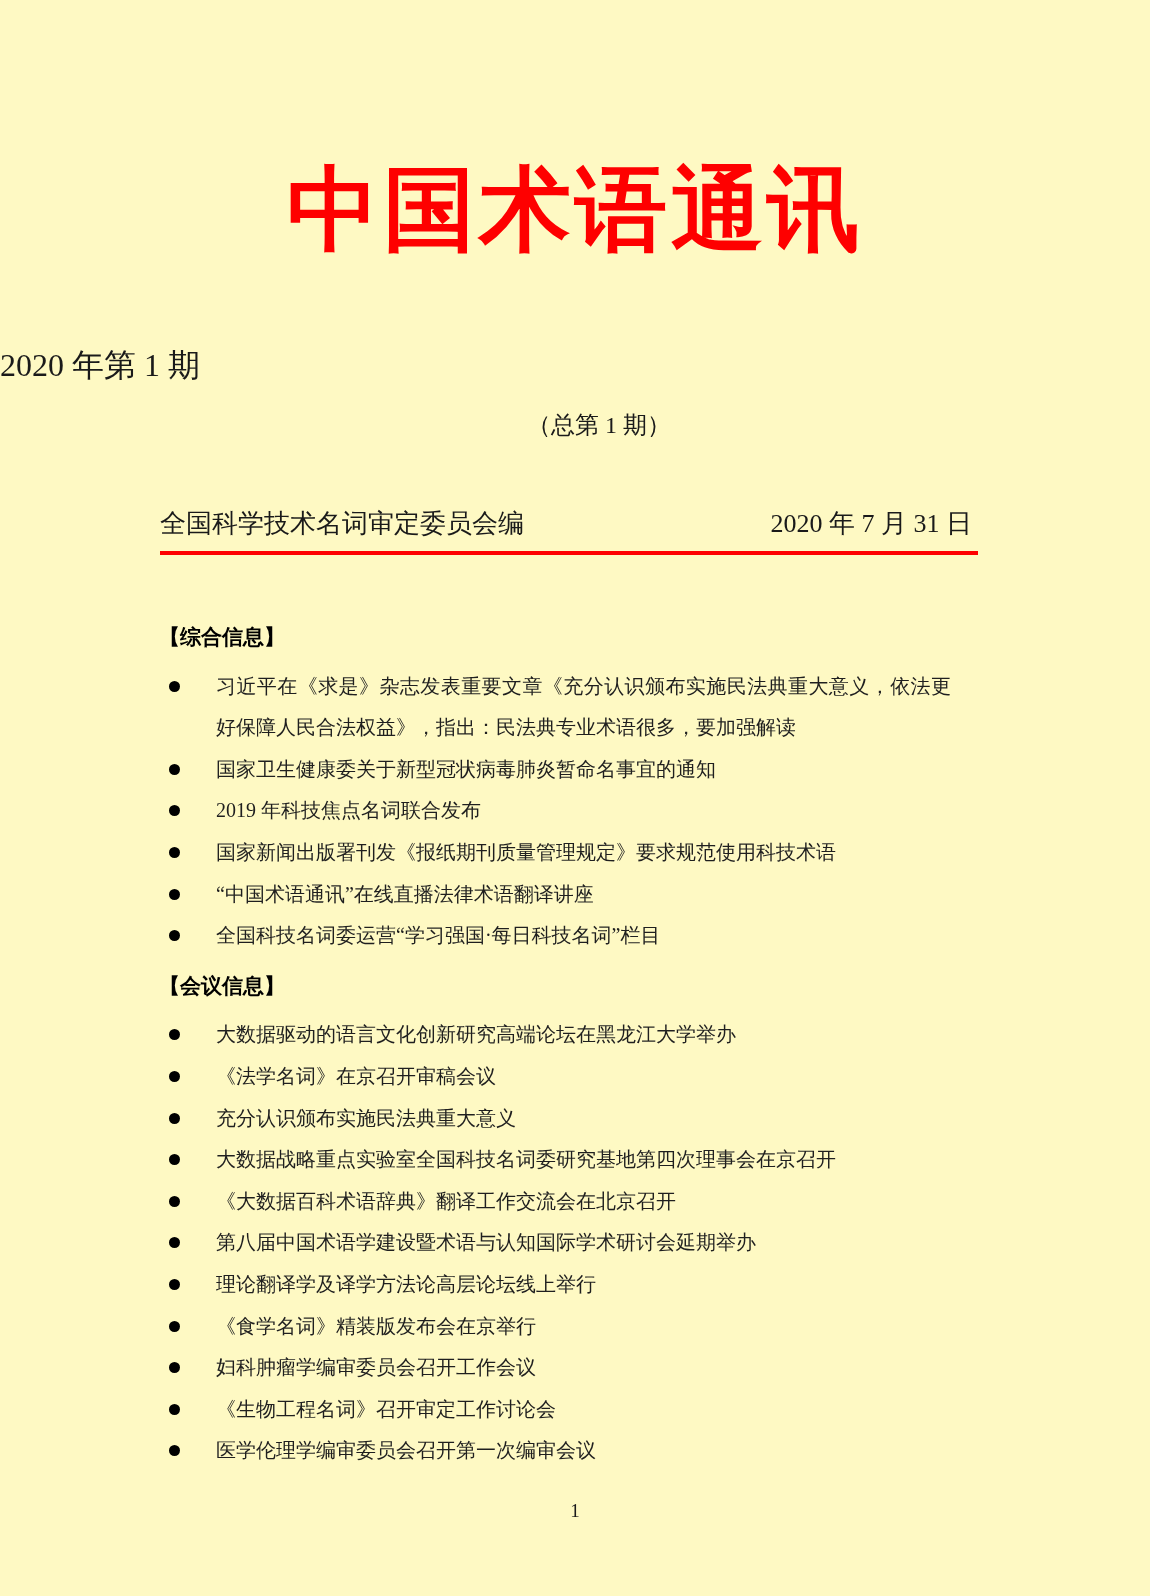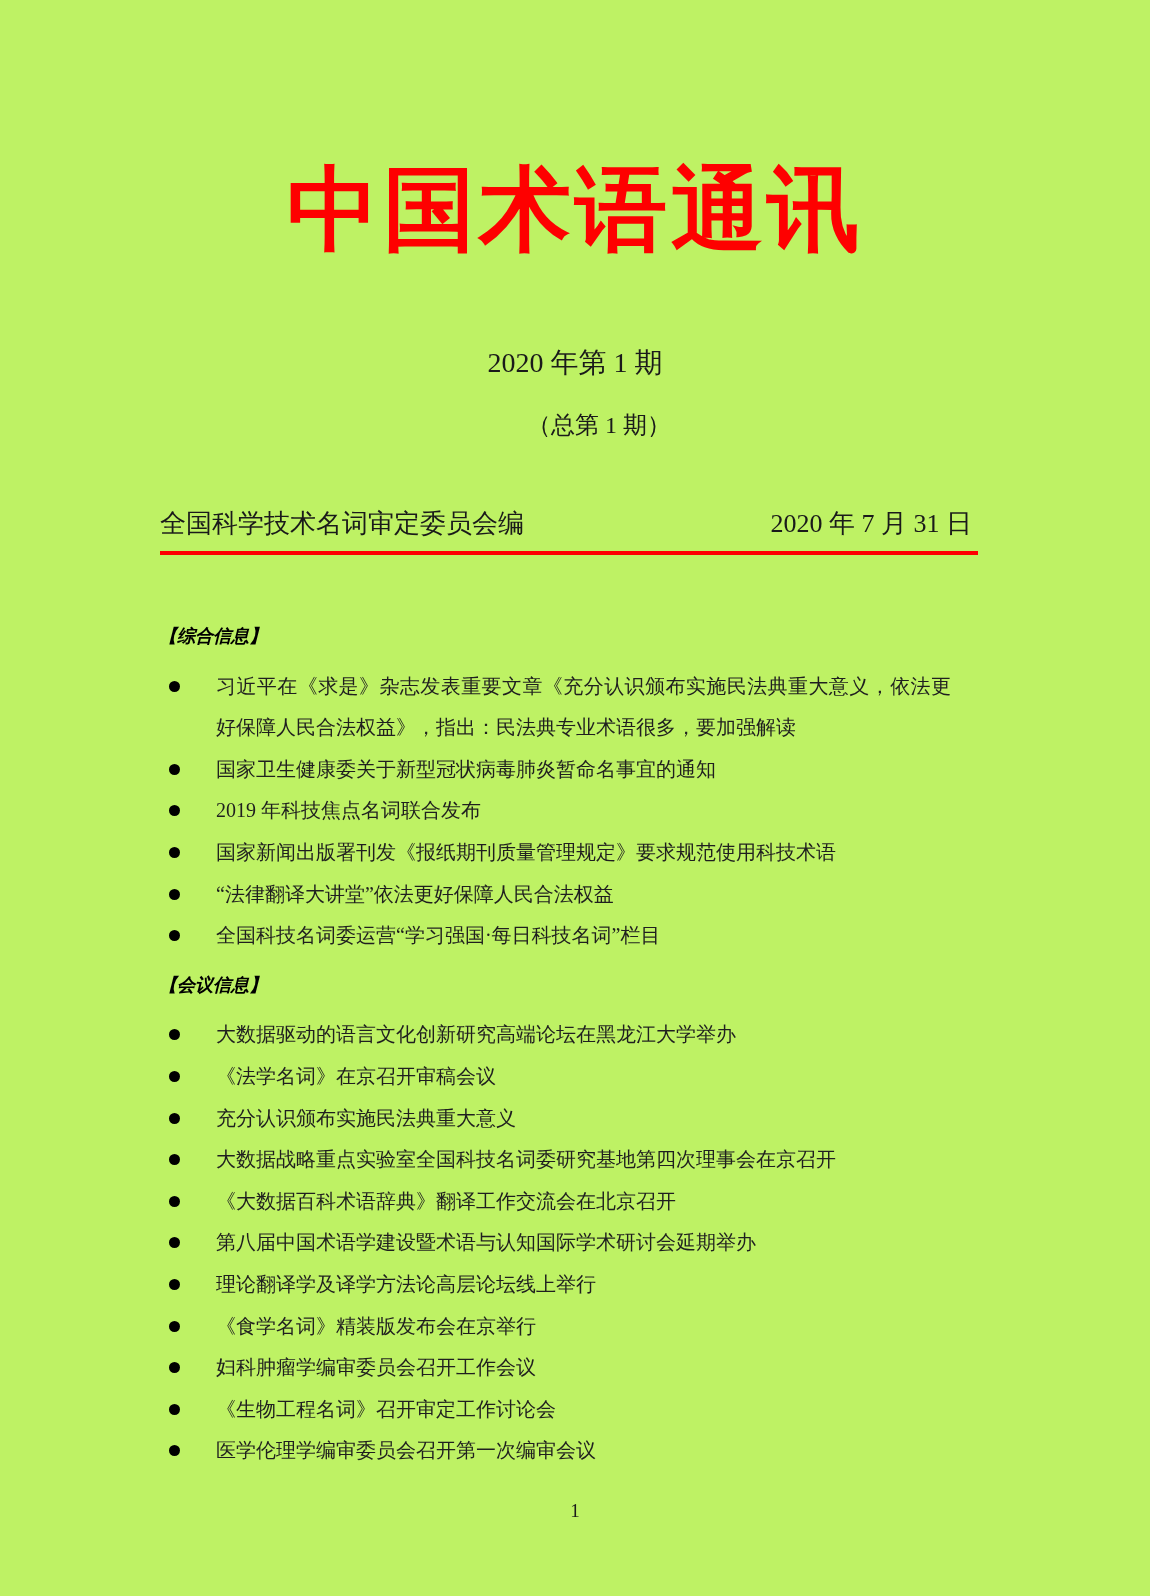--- a/index.html
+++ b/index.html
@@ -1,20 +1,20 @@
 <!DOCTYPE html>
 <html><head>
 <meta charset="utf-8">
 <style>
   html,body{margin:0;padding:0;background:#ffffff;}
   .page{
     position:relative;
     width:1150px;
     height:1596px;
-    background:#bef264;
+    background:#fef9c3;
     overflow:hidden;
     font-family:"Liberation Serif","DejaVu Serif",serif;
     color:#1a1a1a;
   }
   .masthead-title{
     position:absolute;
     top:160px;
     left:0;
     width:100%;
     margin:0;
@@ -24,22 +24,22 @@
     font-weight:bold;
     letter-spacing:4px;
     color:#fe0000;
     font-family:"Liberation Serif","DejaVu Serif",serif;
   }
   .issue-line{
     position:absolute;
     top:344px;
     left:0;
     width:100%;
-    text-align:center;
-    font-size:28px;
+    text-align:left;
+    font-size:32px;
     color:#1a1a1a;
   }
   .total-issue-line{
     position:absolute;
     top:409px;
     left:0;
     width:100%;
     text-align:center;
     font-size:24px;
     color:#1a1a1a;
@@ -68,26 +68,25 @@
     position:absolute;
     top:616px;
     left:159px;
     width:800px;
     font-size:20px;
     line-height:41.6px;
     color:#1f1f1f;
   }
   .section-heading{
     margin:0;
-    font-size:18px;
+    font-size:21px;
     line-height:41.6px;
     font-weight:bold;
     color:#000000;
     font-family:"Liberation Sans","DejaVu Sans",sans-serif;
-    font-style:italic;
   }
   .bullet-list{
     list-style:none;
     margin:8px;
     padding:0;
   }
   .bullet-item{
     position:relative;
     padding-left:49px;
     text-align:justify;
@@ -149,21 +148,21 @@
     <span>2019 年科技焦点名词联合发布</span>
   </li>
 
   <li class="bullet-item">
     <span class="dot"></span>
     <span>国家新闻出版署刊发《报纸期刊质量管理规定》要求规范使用科技术语</span>
   </li>
 
   <li class="bullet-item">
     <span class="dot"></span>
-    <span>“法律翻译大讲堂”依法更好保障人民合法权益</span>
+    <span>“中国术语通讯”在线直播法律术语翻译讲座</span>
   </li>
 
   <li class="bullet-item">
     <span class="dot"></span>
     <span>全国科技名词委运营“学习强国·每日科技名词”栏目</span>
   </li>
 </ul>
   </section>
 
   <section>

